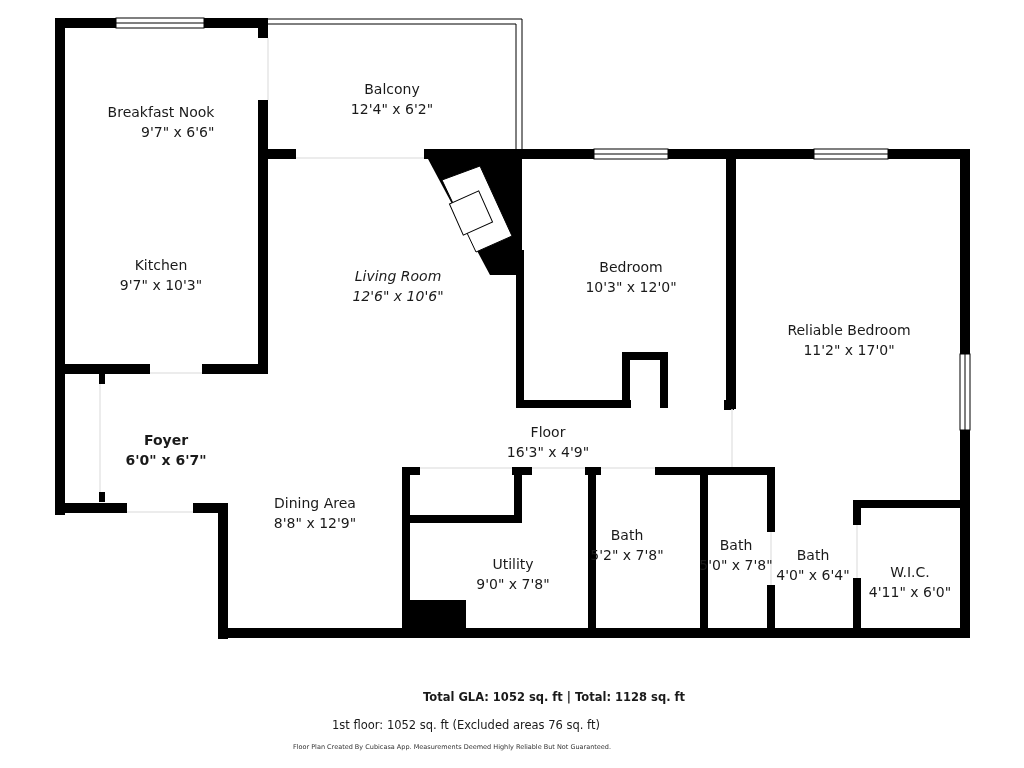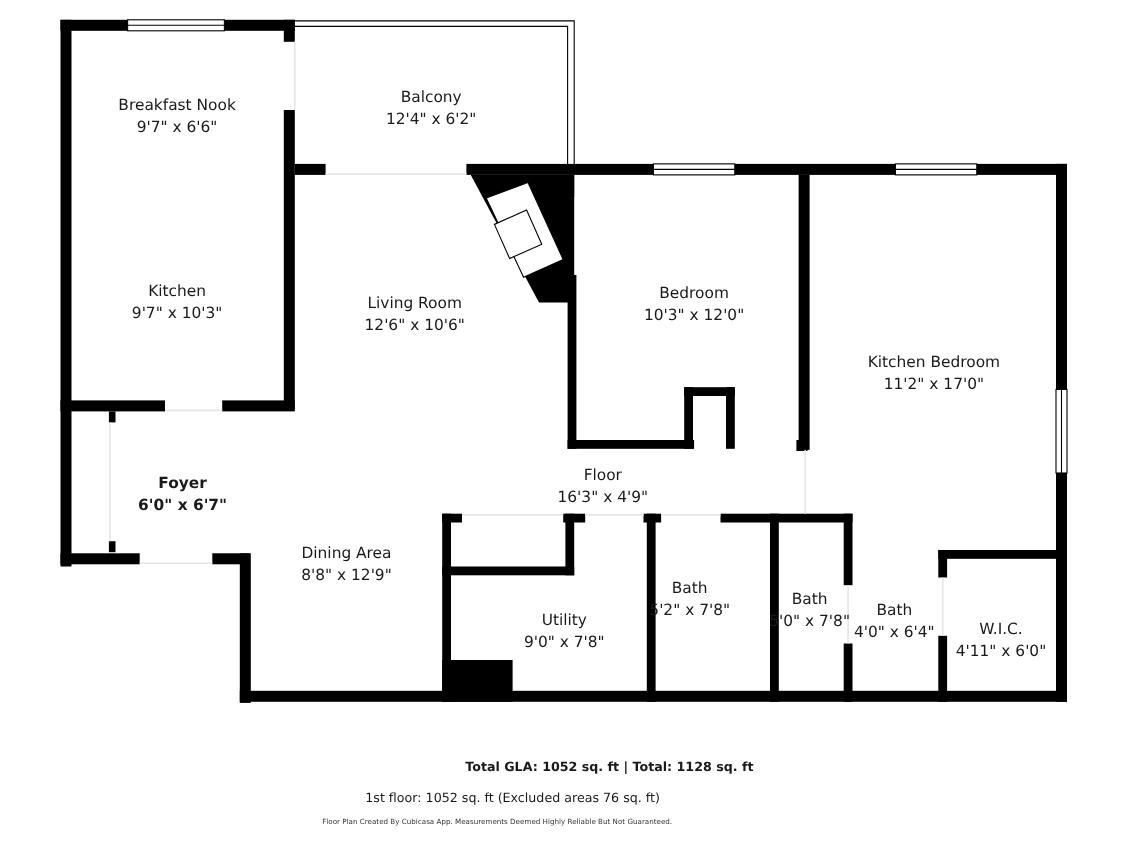--- a/index.html
+++ b/index.html
@@ -97,42 +97,42 @@
     <line x1="420" y1="468" x2="512" y2="468"></line>
     <line x1="532" y1="468" x2="585" y2="468"></line>
     <line x1="601" y1="468" x2="655" y2="468"></line>
     <line x1="732" y1="409" x2="732" y2="467"></line>
     <line x1="771" y1="532" x2="771" y2="585"></line>
     <line x1="857" y1="525" x2="857" y2="578"></line>
     <line x1="268" y1="38" x2="268" y2="100"></line>
   </g>
 </svg>
 
-<div class="room-label" style="left:161px; top:86px;">
+<div class="room-label" style="left:161px; top:102px;text-align:right;">
   <span class="name">Breakfast Nook</span>
   <span class="dims">9'7" x 6'6"</span>
 </div>
 <div class="room-label" style="left:392px; top:79px;">
   <span class="name">Balcony</span>
   <span class="dims">12'4" x 6'2"</span>
 </div>
 <div class="room-label" style="left:161px; top:255px;">
   <span class="name">Kitchen</span>
   <span class="dims">9'7" x 10'3"</span>
 </div>
-<div class="room-label" style="left:377px; top:266px;">
+<div class="room-label" style="left:398px; top:266px;font-style:italic;">
   <span class="name">Living Room</span>
   <span class="dims">12'6" x 10'6"</span>
 </div>
 <div class="room-label" style="left:631px; top:257px;">
   <span class="name">Bedroom</span>
   <span class="dims">10'3" x 12'0"</span>
 </div>
 <div class="room-label" style="left:849px; top:320px;">
-  <span class="name">Kitchen Bedroom</span>
+  <span class="name">Reliable Bedroom</span>
   <span class="dims">11'2" x 17'0"</span>
 </div>
 <div class="room-label" style="left:166px; top:430px;font-weight:bold;">
   <span class="name">Foyer</span>
   <span class="dims">6'0" x 6'7"</span>
 </div>
 <div class="room-label" style="left:548px; top:422px;">
   <span class="name">Floor</span>
   <span class="dims">16'3" x 4'9"</span>
 </div>

